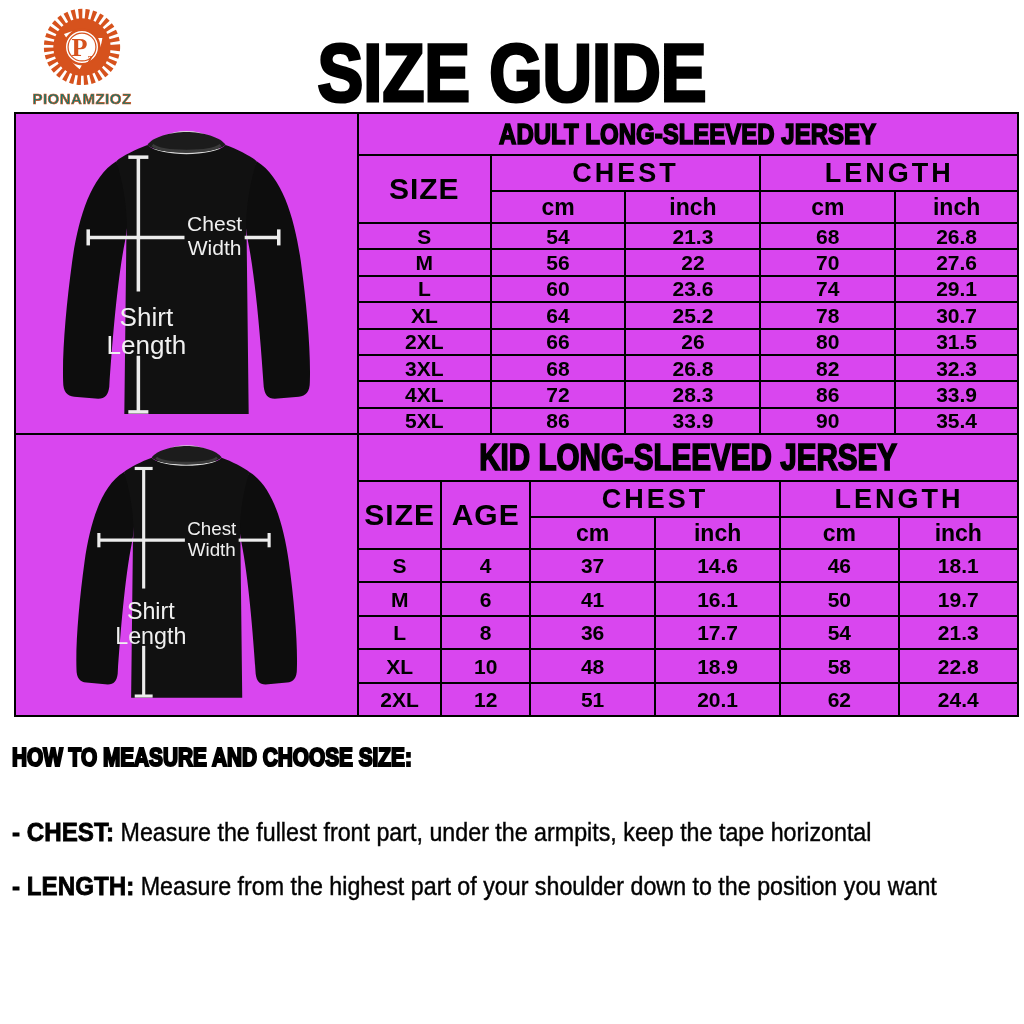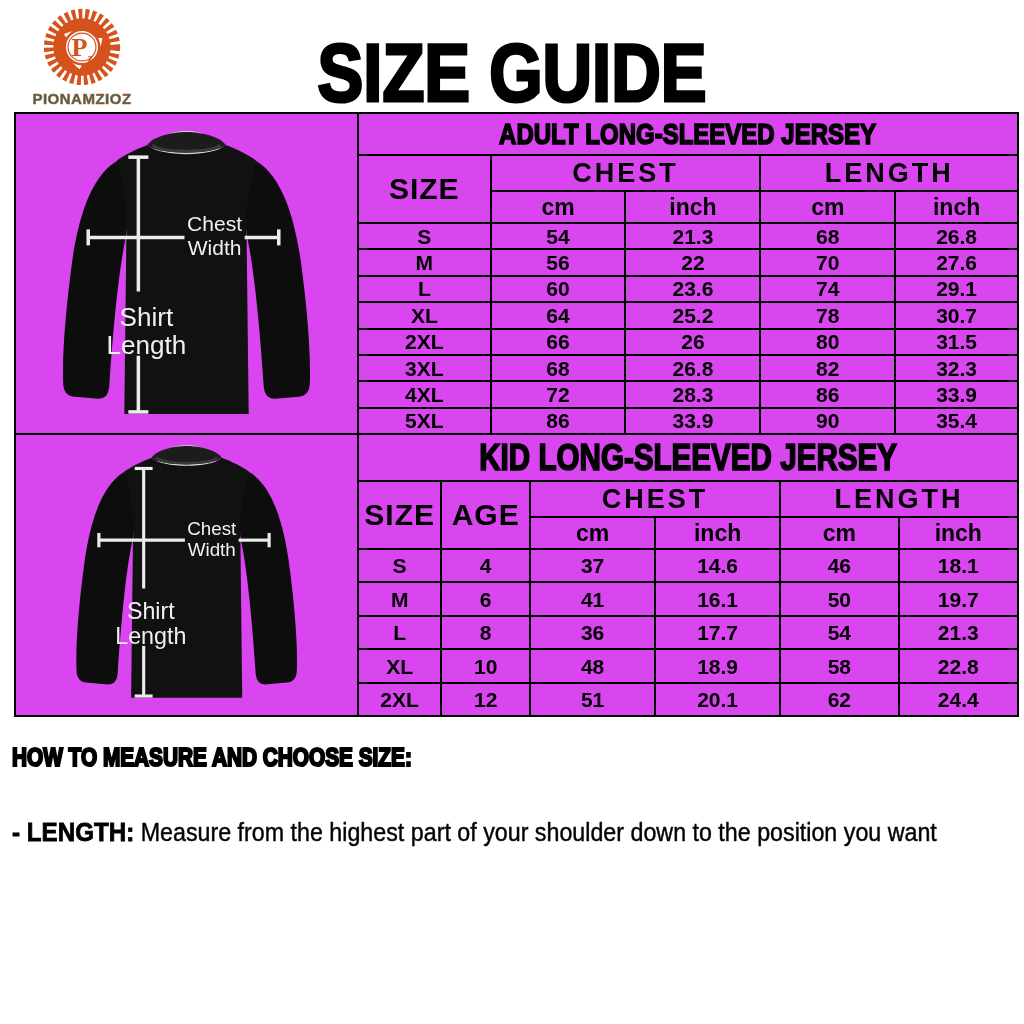--- a/index.html
+++ b/index.html
@@ -262,14 +262,15 @@
             <td>62</td>
             <td>24.4</td>
           </tr>
     </tbody>
       </table>
   </div>
 </div>
 
 <div class="howto">
   <h2><span>HOW TO MEASURE AND CHOOSE SIZE:</span></h2>
+  <p><span class="cond"><span class="b-label">- CHEST:</span> <span class="b-text">Measure the fullest front part, under the armpits, keep the tape horizontal</span></span></p>
   <p><span class="cond"><span class="b-label">- LENGTH:</span> <span class="b-text">Measure from the highest part of your shoulder down to the position you want</span></span></p>
 </div>
 
 </body></html>

